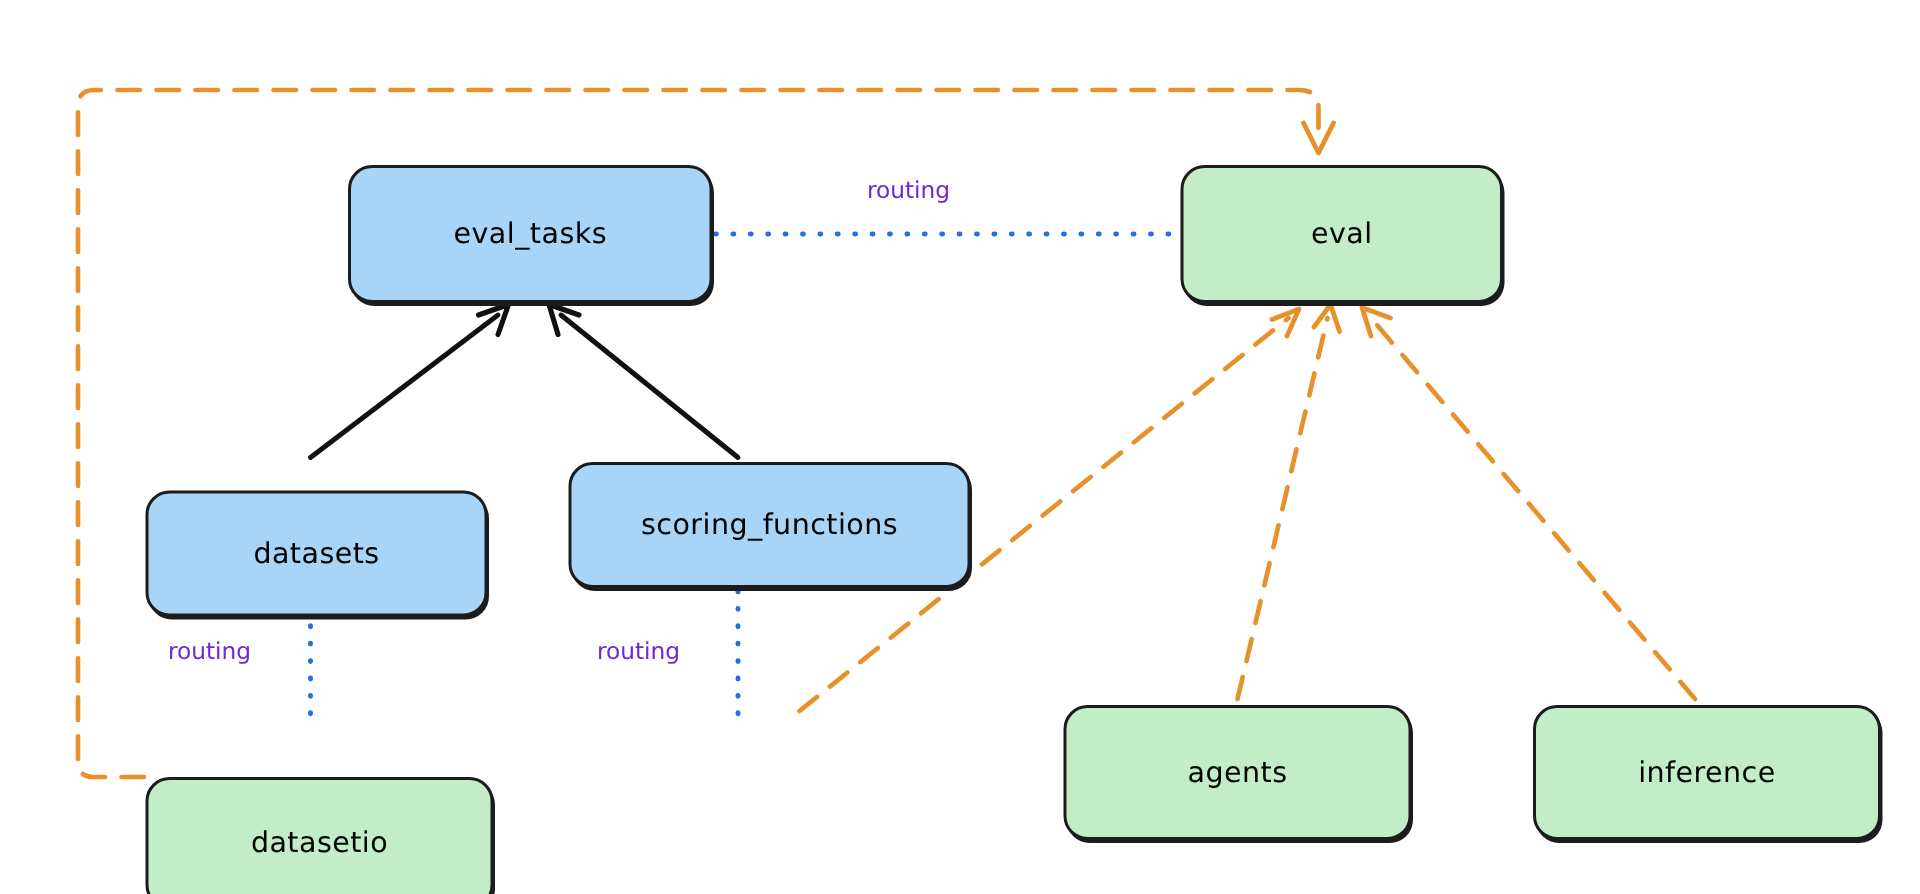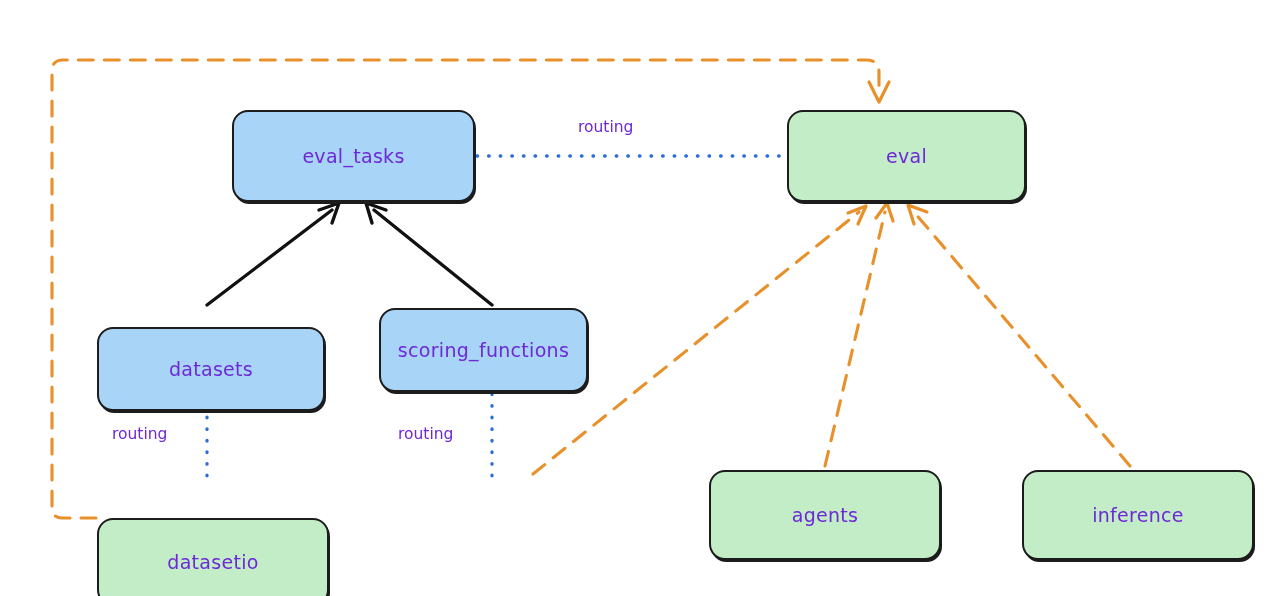--- a/index.html
+++ b/index.html
@@ -33,21 +33,21 @@
     display: flex;
     align-items: center;
     justify-content: center;
     text-align: center;
     z-index: 3;
     box-shadow: 1.5px 2.5px 0 -0.5px #1c1c1c;
   }
   .node .label {
     font-family: "DejaVu Sans", sans-serif;
     font-size: 19px;
-    color: #6d28d9;
+    color: #000000;
     letter-spacing: 0.3px;
     line-height: 1.1;
     padding: 0 10px;
     user-select: none;
   }
   .node.blue  { background: #a8d4f7; }
   .node.green { background: #c3edc6; }
 
   .edge-label {
     position: absolute;
@@ -106,29 +106,29 @@
 
     <g>
       <path d="M 492,394 L 492,477" fill="none" stroke="#2a6ddb" stroke-width="3.3" stroke-dasharray="0.6 11" stroke-linecap="round"></path>
     </g>
   </svg>
 
   <div class="node blue" style="left:232px; top:110px; width:243px; height:92px;">
     <span class="label">eval_tasks</span>
   </div>
 
-  <div class="node green" style="left:787px; top:110px; width:239px; height:92px;">
+  <div class="node green" style="left:787px; top:110px; width:215px; height:92px;">
     <span class="label">eval</span>
   </div>
 
   <div class="node blue" style="left:97px; top:308px; width:228px; height:84px;margin-top:19px;">
     <span class="label">datasets</span>
   </div>
 
-  <div class="node blue" style="left:379px; top:308px; width:209px; height:84px;">
+  <div class="node blue" style="left:379px; top:308px; width:268px; height:84px;">
     <span class="label">scoring_functions</span>
   </div>
 
   <div class="node green" style="left:97px; top:478px; width:232px; height:88px;margin-top:40px;">
     <span class="label">datasetio</span>
   </div>
 
 
   <div class="node green" style="left:709px; top:470px; width:232px; height:90px;">
     <span class="label">agents</span>

